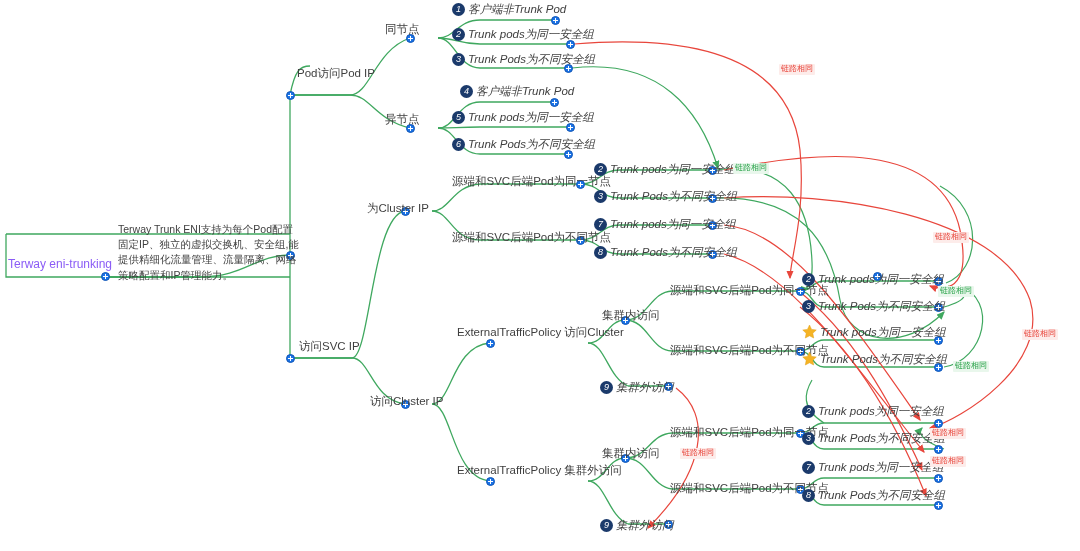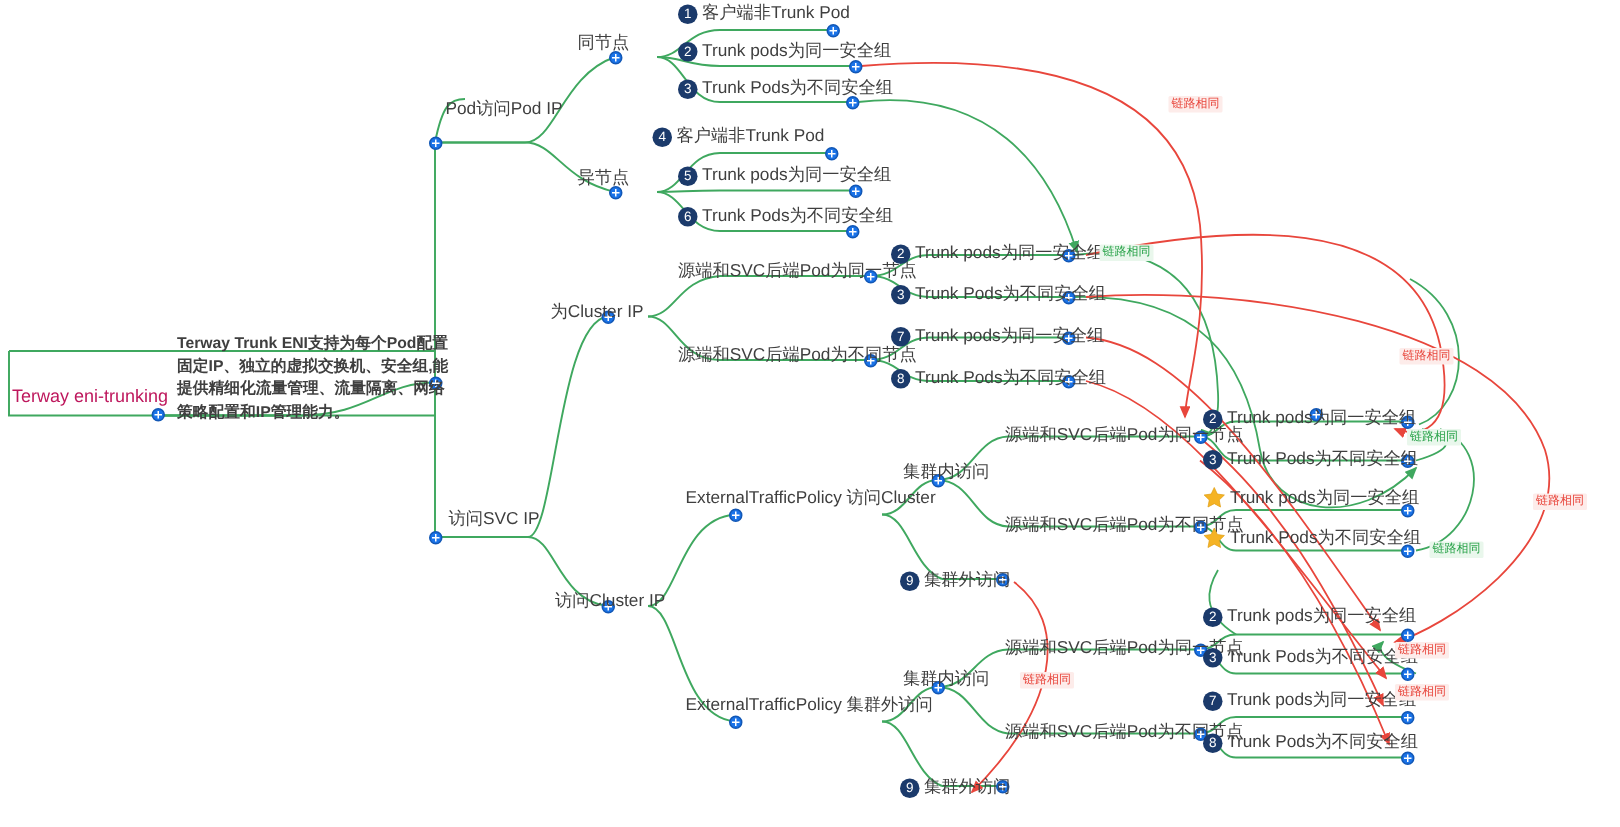--- a/index.html
+++ b/index.html
@@ -10,41 +10,41 @@
   }
   #stage{position:absolute;left:0;top:0;width:1080px;height:551px;}
   #wires{position:absolute;left:0;top:0;width:1080px;height:551px;pointer-events:none;}
 
   
   .node{
     position:absolute;white-space:nowrap;line-height:1;
     font-size:11.5px;color:#3f3f3f;
   }
   .node.topic{font-size:11.5px;}
-  .node.root{font-size:12px;color:#be185d;}
-  .node.leaf{font-size:11.5px;}
+  .node.root{font-size:12px;color:#8b5cf6;}
+  .node.leaf{font-size:11.5px;font-style:italic;}
   .node .txt{display:inline-block;vertical-align:middle;}
 
   
   .badge{
     display:inline-block;vertical-align:middle;
     width:13px;height:13px;border-radius:50%;
     background:#1b3a6b;color:#fff;
     font-size:9px;line-height:13px;text-align:center;
     margin-right:3px;font-family:"Liberation Sans",sans-serif;
   }
   .star{
     display:inline-block;vertical-align:middle;
     width:15px;height:15px;margin-right:3px;position:relative;top:-1px;
   }
 
   
   .desc{
     position:absolute;font-size:10.5px;line-height:1.45;color:#3f3f3f;
-    width:182px;white-space:normal;font-weight:bold;
+    width:182px;white-space:normal;
   }
 
   
   .chip{
     position:absolute;font-size:8px;line-height:1.1;padding:1px 2px;
     white-space:nowrap;border-radius:1px;
   }
   .chip.red{color:#e8463c;background:#fdecea;}
   .chip.green{color:#2aa34a;background:#e9f7ec;}
 
@@ -236,21 +236,21 @@
   <div class="node topic" style="left:602px;top:310px">集群内访问</div>
   <div class="node topic" style="left:670px;top:285px">源端和SVC后端Pod为同一节点</div>
   <div class="node topic" style="left:670px;top:345px">源端和SVC后端Pod为不同节点</div>
   <div class="node topic" style="left:602px;top:448px">集群内访问</div>
   <div class="node topic" style="left:670px;top:427px">源端和SVC后端Pod为同一节点</div>
   <div class="node topic" style="left:670px;top:483px">源端和SVC后端Pod为不同节点</div>
 
   <div class="node leaf" style="left:452px;top:3px"><span class="badge">1</span><span class="txt">客户端非Trunk Pod</span></div>
   <div class="node leaf" style="left:452px;top:28px"><span class="badge">2</span><span class="txt">Trunk pods为同一安全组</span></div>
   <div class="node leaf" style="left:452px;top:53px"><span class="badge">3</span><span class="txt">Trunk Pods为不同安全组</span></div>
-  <div class="node leaf" style="left:435px;top:85px"><span class="badge">4</span><span class="txt">客户端非Trunk Pod</span></div>
+  <div class="node leaf" style="left:460px;top:85px"><span class="badge">4</span><span class="txt">客户端非Trunk Pod</span></div>
   <div class="node leaf" style="left:452px;top:111px"><span class="badge">5</span><span class="txt">Trunk pods为同一安全组</span></div>
   <div class="node leaf" style="left:452px;top:138px"><span class="badge">6</span><span class="txt">Trunk Pods为不同安全组</span></div>
 
   <div class="node leaf" style="left:594px;top:163px"><span class="badge">2</span><span class="txt">Trunk pods为同一安全组</span></div>
   <div class="node leaf" style="left:594px;top:190px"><span class="badge">3</span><span class="txt">Trunk Pods为不同安全组</span></div>
   <div class="node leaf" style="left:594px;top:218px"><span class="badge">7</span><span class="txt">Trunk pods为同一安全组</span></div>
   <div class="node leaf" style="left:594px;top:246px"><span class="badge">8</span><span class="txt">Trunk Pods为不同安全组</span></div>
 
   <div class="node leaf" style="left:802px;top:273px"><span class="badge">2</span><span class="txt">Trunk pods为同一安全组</span></div>
   <div class="node leaf" style="left:802px;top:300px"><span class="badge">3</span><span class="txt">Trunk Pods为不同安全组</span></div>

